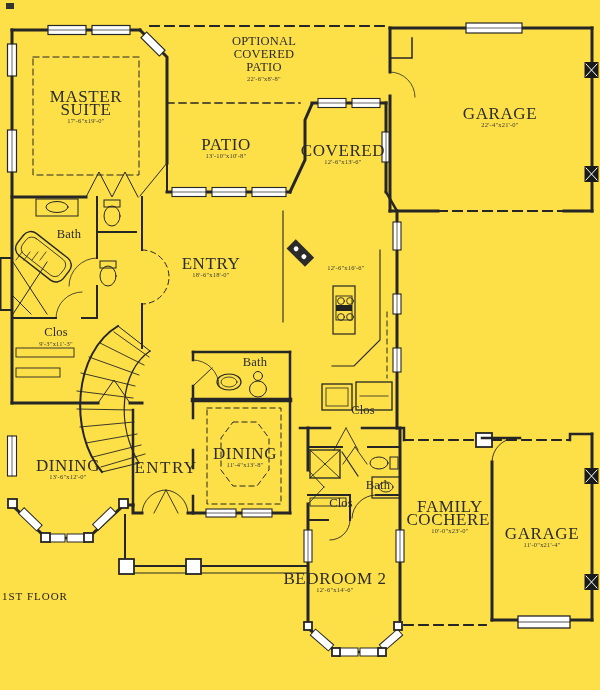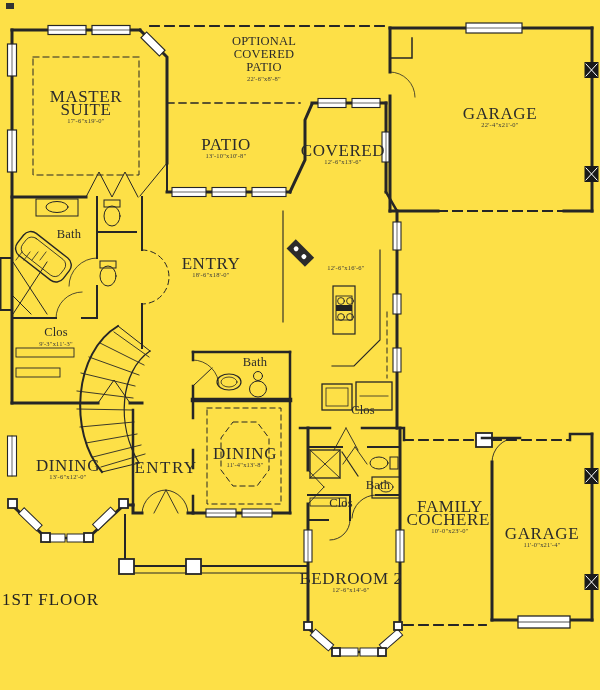--- a/index.html
+++ b/index.html
@@ -5,21 +5,21 @@
   html,body{margin:0;padding:0;background:#ffffff;}
   #plan{position:relative;width:600px;height:690px;background:#fde047;overflow:hidden;
         font-family:"Liberation Serif","DejaVu Serif",serif;color:#262626;}
   #plan svg{position:absolute;left:0;top:0;}
   .room-label{position:absolute;transform:translateX(-50%);text-align:center;width:130px;
               pointer-events:none;}
   .rname{font-size:17px;line-height:13px;letter-spacing:0.6px;white-space:pre-line;color:#2b2b2b;}
   .rname.small{font-size:12.5px;letter-spacing:0.2px;}
   .rname.wide{letter-spacing:1.5px;}
   .rdims{font-size:6.5px;line-height:8px;letter-spacing:0.2px;margin-top:1px;color:#3a3a3a;}
-  .plan-title{position:absolute;left:2px;top:590px;font-size:17px;letter-spacing:1px;color:#222;}
+  .plan-title{position:absolute;left:2px;top:590px;font-size:11px;letter-spacing:1px;color:#222;}
 </style>
 </head>
 <body>
 
 <div id="plan">
 
 <svg width="600" height="690" viewBox="0 0 600 690">
  <g stroke="#262626" fill="none" stroke-linecap="square">
 
   <rect x="6" y="3" width="8" height="6" fill="#333" stroke="none"></rect>
@@ -462,21 +462,21 @@
   <div class="rname small">Clos</div>
 </div>
 
 
 <div class="room-label" style="left:450px;top:500px;">
   <div class="rname">FAMILY
 COCHERE'</div>
   <div class="rdims">10'-0"x23'-0"</div>
 </div>
 
-<div class="room-label" style="left:351px;top:572px;text-align:center;">
+<div class="room-label" style="left:335px;top:572px;text-align:center;">
   <div class="rname">BEDROOM 2</div>
   <div class="rdims">12'-6"x14'-6"</div>
 </div>
 
 <div class="room-label" style="left:542px;top:527px;">
   <div class="rname">GARAGE</div>
   <div class="rdims">11'-0"x21'-4"</div>
 </div>
 
 <div class="plan-title">1ST FLOOR</div>

